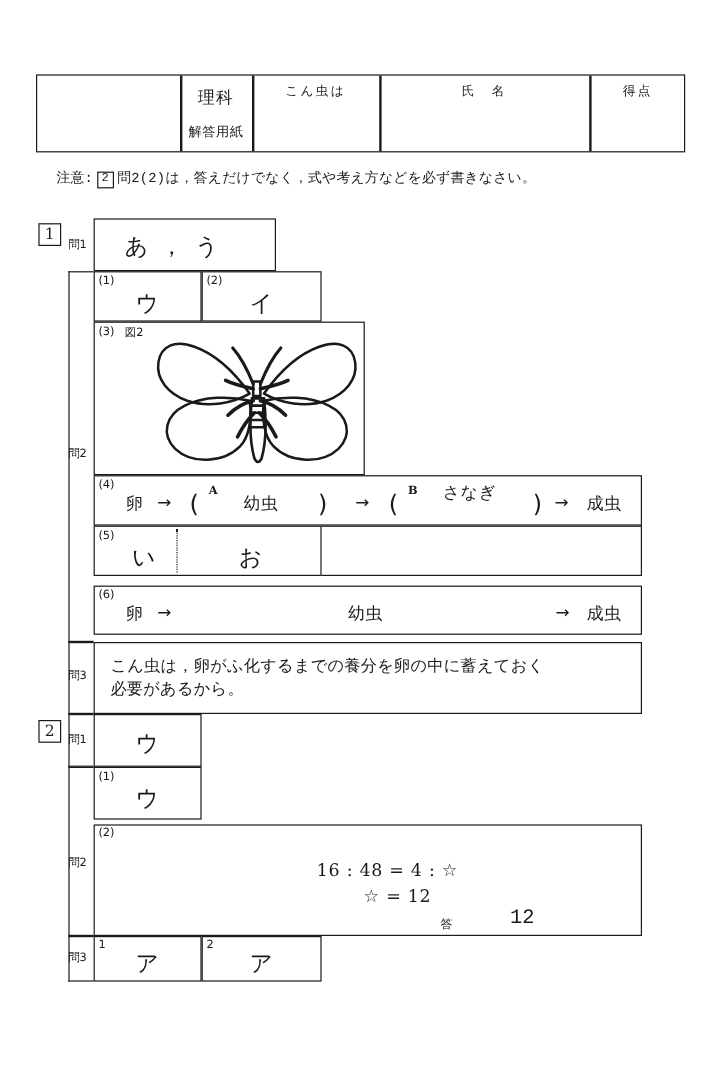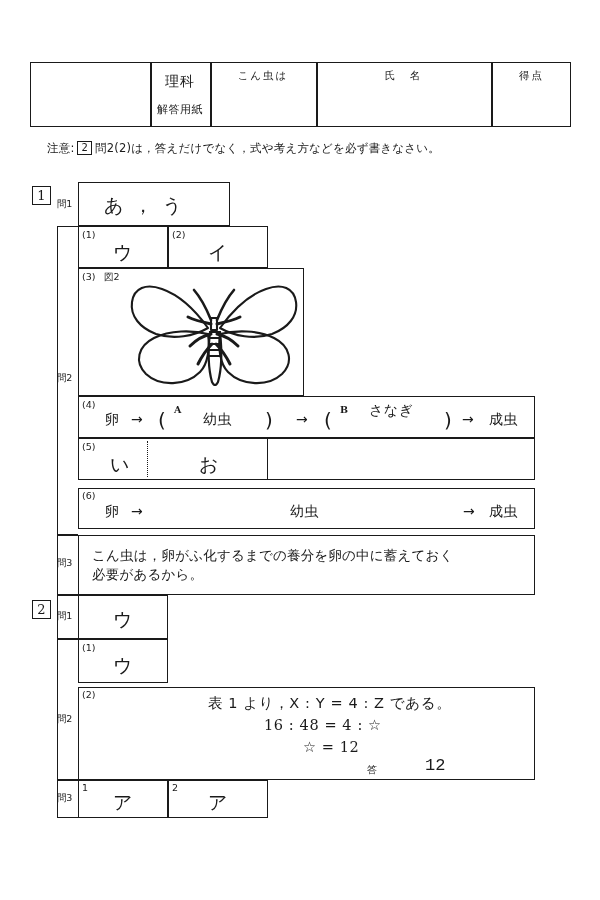--- a/index.html
+++ b/index.html
@@ -61,20 +61,21 @@
   .subject-top { font-size: 14px; margin-bottom: 11px; letter-spacing: 1px; }
   .subject-bot { font-size: 11px; letter-spacing: 0.5px; }
 
   
   .notice {
     position: absolute;
     left: 47px; top: 141px;
     font-size: 11.5px;
     white-space: nowrap;
     letter-spacing: 0.2px;
+    font-family: Liberation Mono, monospace;
   }
   .boxnum-inline {
     display: inline-block;
     border: 1.3px solid #1a1a1a;
     padding: 0px 3px;
     margin: 0 3px;
     font-size: 10px;
     line-height: 1.15;
     vertical-align: 1px;
   }
@@ -305,21 +306,20 @@
 
   <div class="bx" style="left:57px;top:639px;width:21px;height:141px;border-right:none;"></div>
   <div class="qlab" style="left:57px;top:713px;">問2</div>
 
   <div class="bx" style="left:78px;top:639px;width:90px;height:44px;"></div>
   <div class="subnum" style="left:82px;top:642px;">(1)</div>
   <div class="ans" style="left:113px;top:653px;">ウ</div>
 
   <div class="bx" style="left:78px;top:687px;width:457px;height:93px;"></div>
   <div class="subnum" style="left:82px;top:689px;">(2)</div>
-  <div class="math math-ja" style="left:208px;top:694px;">表 1 より，X : Y = 4 : Z である。</div>
   <div class="math" style="left:264px;top:717px;">16 : 48 = 4 : ☆</div>
   <div class="math" style="left:303px;top:739px;">☆ = 12</div>
   <div class="anslabel" style="left:367px;top:763px;">答</div>
   <div class="ansval" style="left:425px;top:756px;">12</div>
 
   <div class="bx" style="left:57px;top:780px;width:21px;height:38px;border-right:none;"></div>
   <div class="qlab" style="left:57px;top:792px;">問3</div>
 
   <div class="bx" style="left:78px;top:780px;width:90px;height:38px;"></div>
   <div class="subnum" style="left:82px;top:782px;">1</div>

